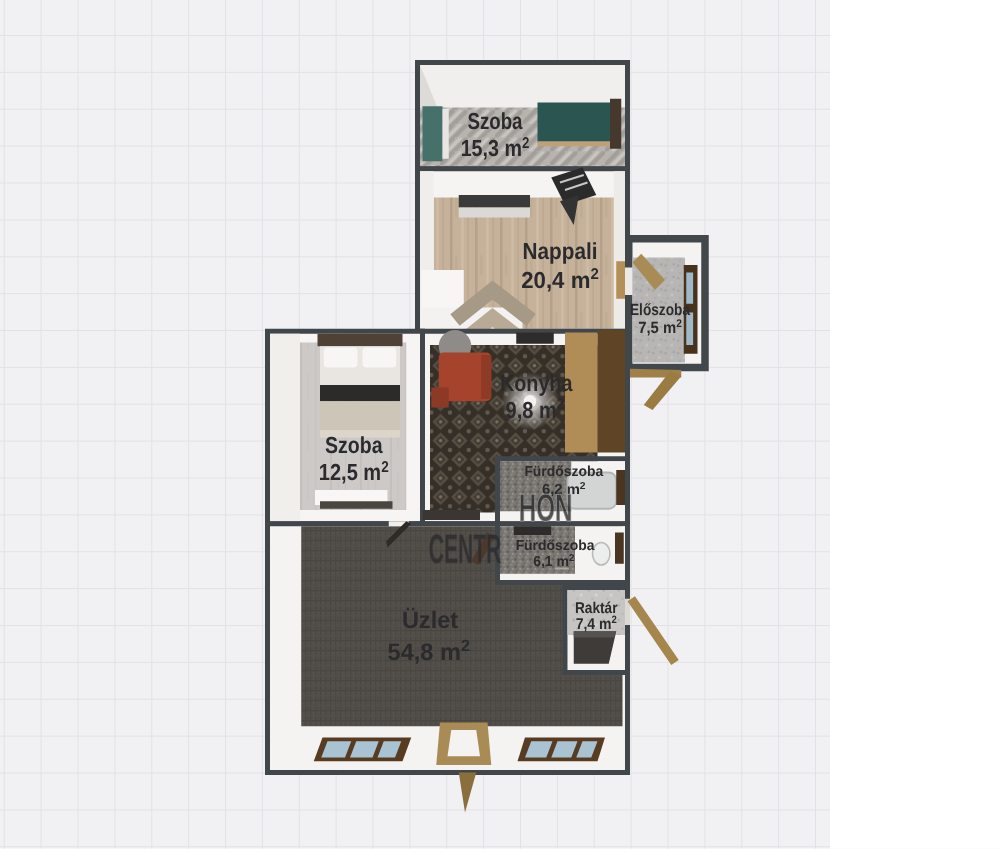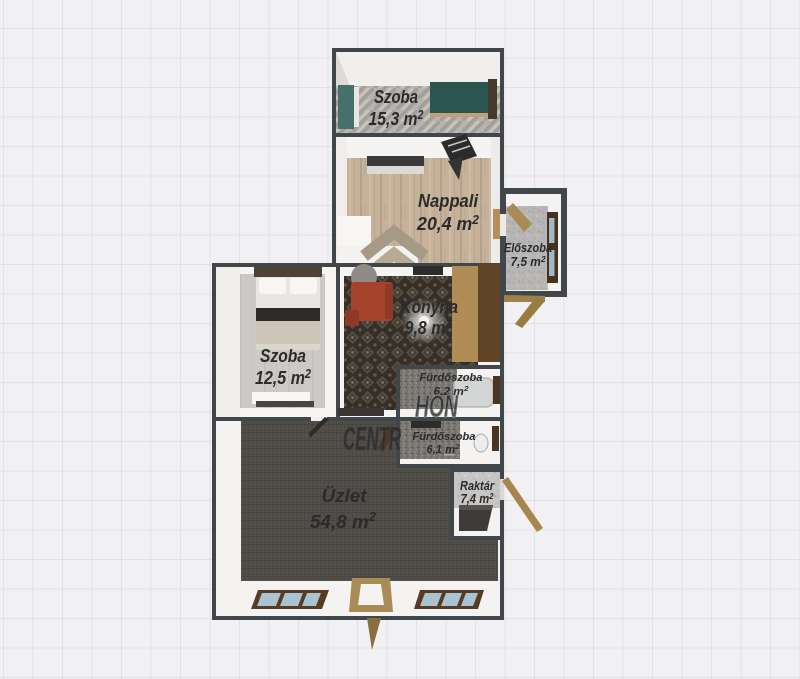--- a/index.html
+++ b/index.html
@@ -1,22 +1,22 @@
 <!DOCTYPE html>
 <html><head>
 <meta charset="utf-8">
 <style>
   html,body{margin:0;padding:0;}
-  .page{position:relative;width:800px;height:679px;overflow:hidden;
+  .page{position:relative;width:664px;height:679px;overflow:hidden;
     background-color:#f1f1f3;
     background-image:linear-gradient(to right,#e2e2e6 1px,transparent 1px),
                      linear-gradient(to bottom,#e2e2e6 1px,transparent 1px);
     background-size:29.5px 29.5px;
     background-position:3px 28px;
-    font-family:"Liberation Sans", sans-serif;font-style:italic;}
+    font-family:"Liberation Sans", sans-serif;}
   svg{position:absolute;top:0;left:0;}
   text{font-family:"Liberation Sans", sans-serif;font-weight:bold;fill:#2b2b2d;}
 </style>
 </head>
 <body>
 
 <div class="page">
 <svg width="800" height="679" viewBox="0 0 800 679">
 <defs>
 

